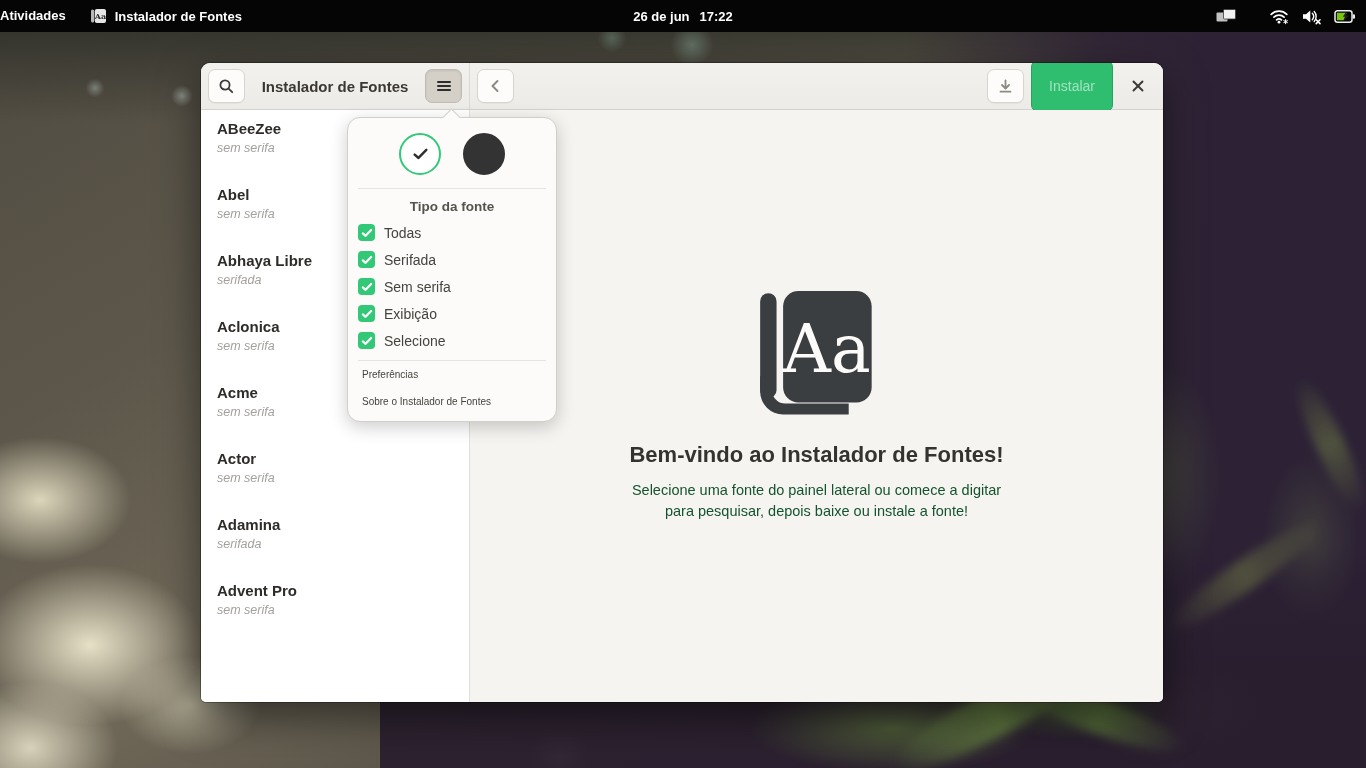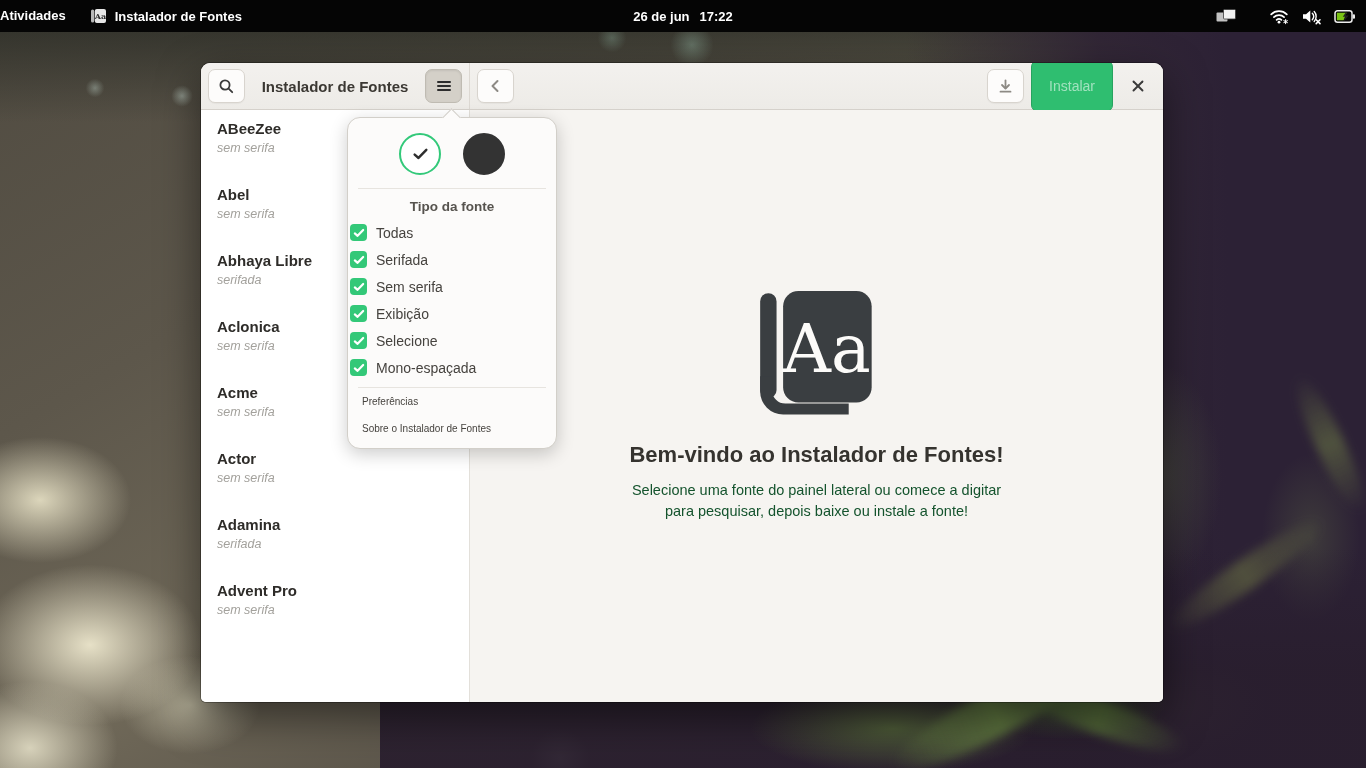--- a/index.html
+++ b/index.html
@@ -93,21 +93,21 @@
              box-shadow:0 5px 18px rgba(0,0,0,.2);margin-left:8px; }
   .pop-arrow { position:absolute; top:-7.5px; left:97px; width:13px; height:13px; background:#fcfbfa;
                border-left:1px solid #d2cfc9; border-top:1px solid #d2cfc9; transform:rotate(45deg); }
   .theme-row { display:flex; justify-content:center; gap:22px; padding:15px 0 13px; }
   .theme-circle { width:42px; height:42px; border-radius:50%; display:flex; align-items:center;
                   justify-content:center; cursor:pointer; }
   .theme-light { background:#ffffff; border:2px solid #33c97a; }
   .theme-dark  { background:#333333; border:2px solid #333333; }
   .pop-sep { height:1px; background:#e7e4df; margin:0 10px; }
   .pop-title { text-align:center; font-size:13.5px; font-weight:bold; color:#56534e; padding:10px 0 5px; }
-  .filter-row { display:flex; align-items:center; gap:9px; padding:5px 2px; font-size:14px;
+  .filter-row { display:flex; align-items:center; gap:9px; padding:5px 10px; font-size:14px;
                 color:#46433f; cursor:pointer; }
   .checkbox { width:17px; height:17px; border-radius:4px; background:#33c878; flex:0 0 17px;
               display:flex; align-items:center; justify-content:center; }
   .menu-item { padding:8px 14px; font-size:10px; color:#46433f; cursor:pointer; }
   .menu-item:first-of-type { margin-top:5px; }
   .pop-bottom-pad { height:6px; }
 </style>
 </head>
 <body>
 
@@ -312,26 +312,18 @@
     <span>Exibição</span>
   </div>
   <div class="filter-row">
     <span class="checkbox">
         <svg width="12" height="10" viewBox="0 0 14 12">
           <path d="M2 6.5 L5.3 9.4 L12 2.4" fill="none" stroke="#fff" stroke-width="2.6" stroke-linecap="round" stroke-linejoin="round"></path>
         </svg>
       </span>
     <span>Selecione</span>
   </div>
-  <div class="filter-row">
-    <span class="checkbox">
-        <svg width="12" height="10" viewBox="0 0 14 12">
-          <path d="M2 6.5 L5.3 9.4 L12 2.4" fill="none" stroke="#fff" stroke-width="2.6" stroke-linecap="round" stroke-linejoin="round"></path>
-        </svg>
-      </span>
-    <span>Mono-espaçada</span>
-  </div>
 
   <div class="pop-sep" style="margin-top:6px;"></div>
   <div class="menu-item">Preferências</div>
   <div class="menu-item">Sobre o Instalador de Fontes</div>
   <div class="pop-bottom-pad"></div>
 </div>
 
 </body></html>

